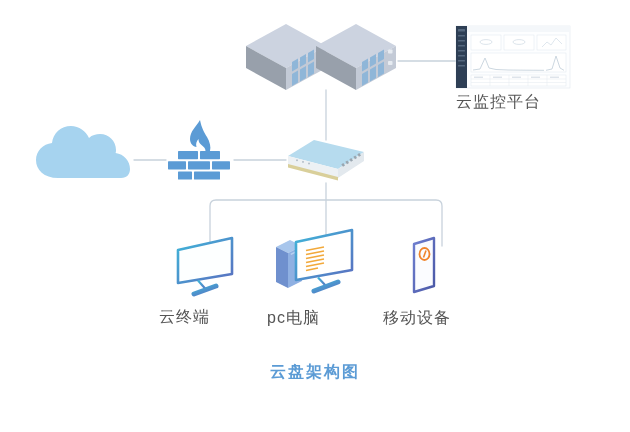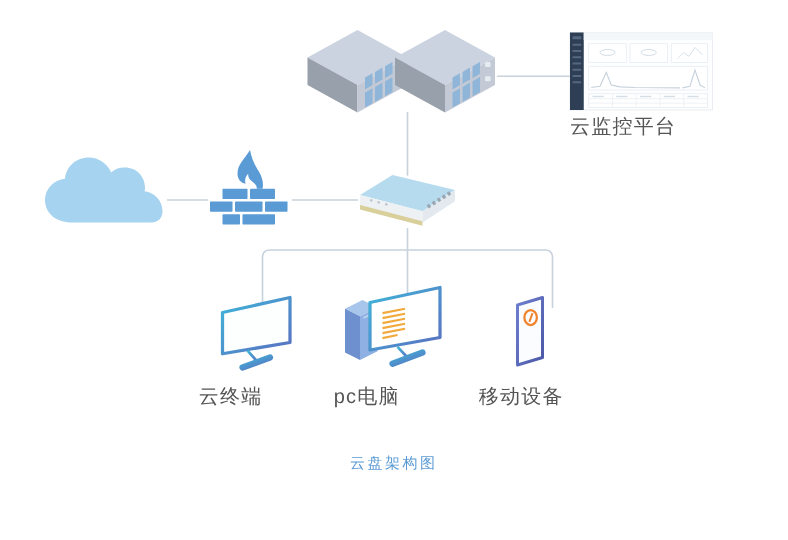--- a/index.html
+++ b/index.html
@@ -19,22 +19,22 @@
     font-size:16px;
     letter-spacing:1px;
     white-space:nowrap;
     line-height:1;
   }
   #diagram-title{
     position:absolute;
     width:630px;left:0;top:362px;
     text-align:center;
     color:#5b9bd5;
-    font-size:12px;
-    font-weight:normal;
+    font-size:16px;
+    font-weight:bold;
     letter-spacing:2px;
   }
   svg{display:block;overflow:visible;}
 </style>
 </head>
 <body>
 
 <div id="stage">
 
   <svg style="position:absolute;left:0;top:0;" width="630" height="432">

